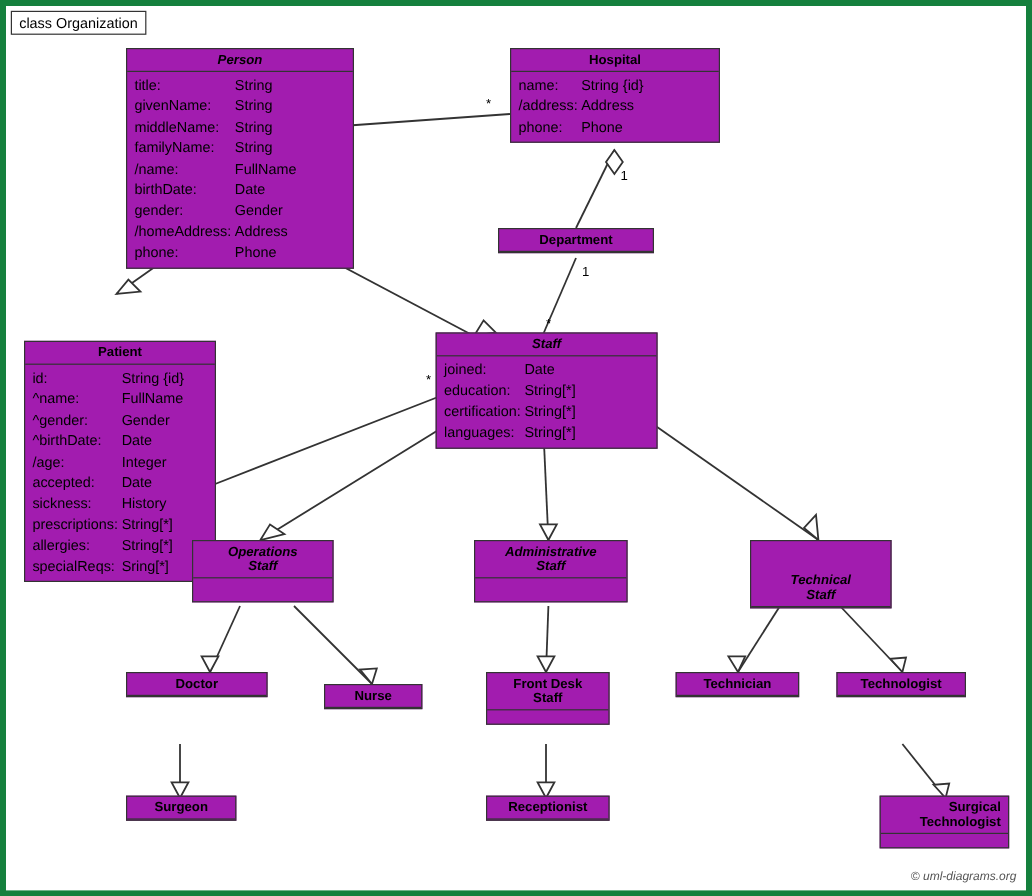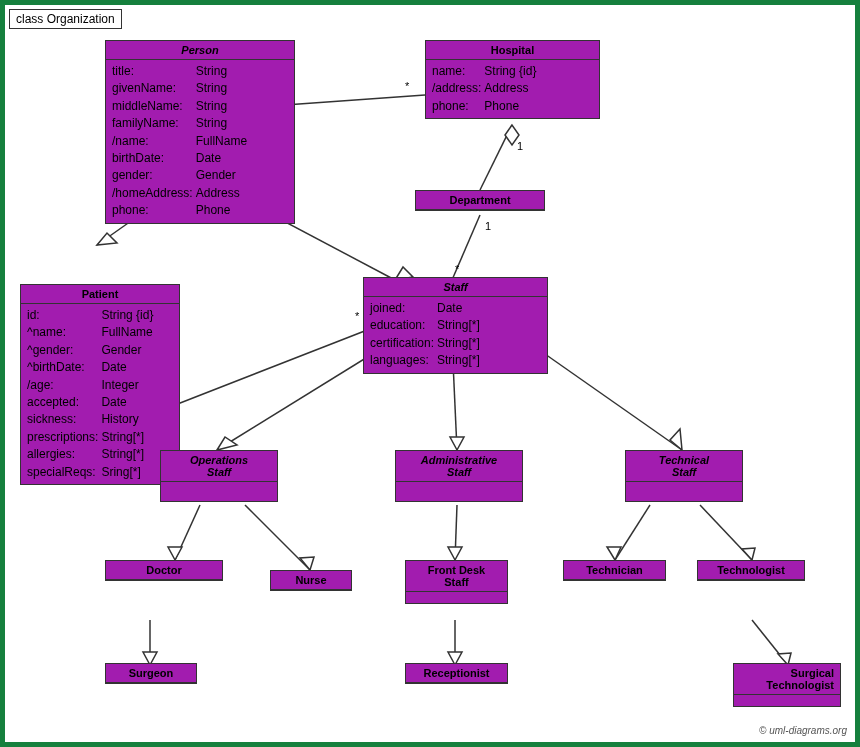--- a/index.html
+++ b/index.html
@@ -289,21 +289,21 @@
     <div class="header italic" style="white-space:pre-line;">Operations
 Staff</div>
   </div>
 
   <div class="uml-box" style="left:390px;top:445px;width:128px;min-height:52px;">
     <div class="header italic" style="white-space:pre-line;">Administrative
 Staff</div>
   </div>
 
   <div class="uml-box" style="left:620px;top:445px;width:118px;min-height:52px;">
-    <div class="header italic" style="white-space:pre-line;">Technical
+    <div class="header italic" style="white-space:pre-line;margin-top:24px;">Technical
 Staff</div>
   </div>
 
   <div class="uml-box" style="left:100px;top:555px;width:118px;">
     <div class="header">Doctor</div>
   </div>
 
   <div class="uml-box" style="left:265px;top:565px;width:82px;">
     <div class="header">Nurse</div>
   </div>

